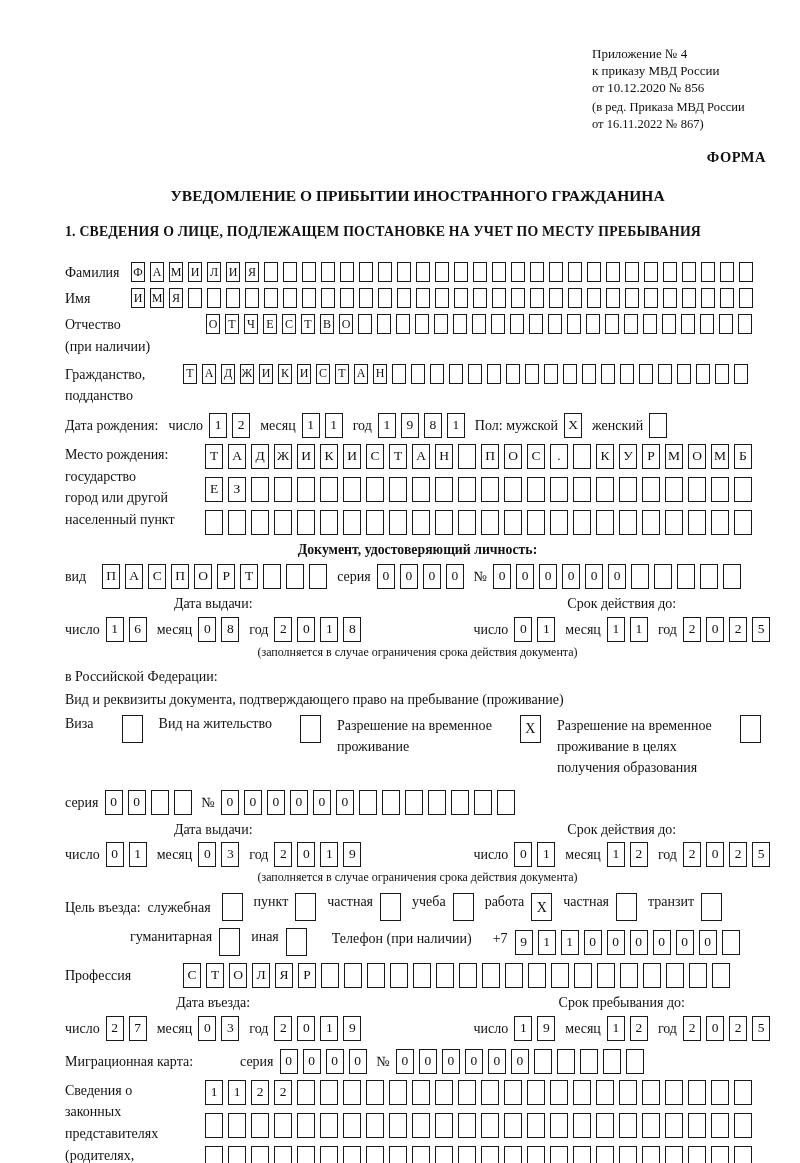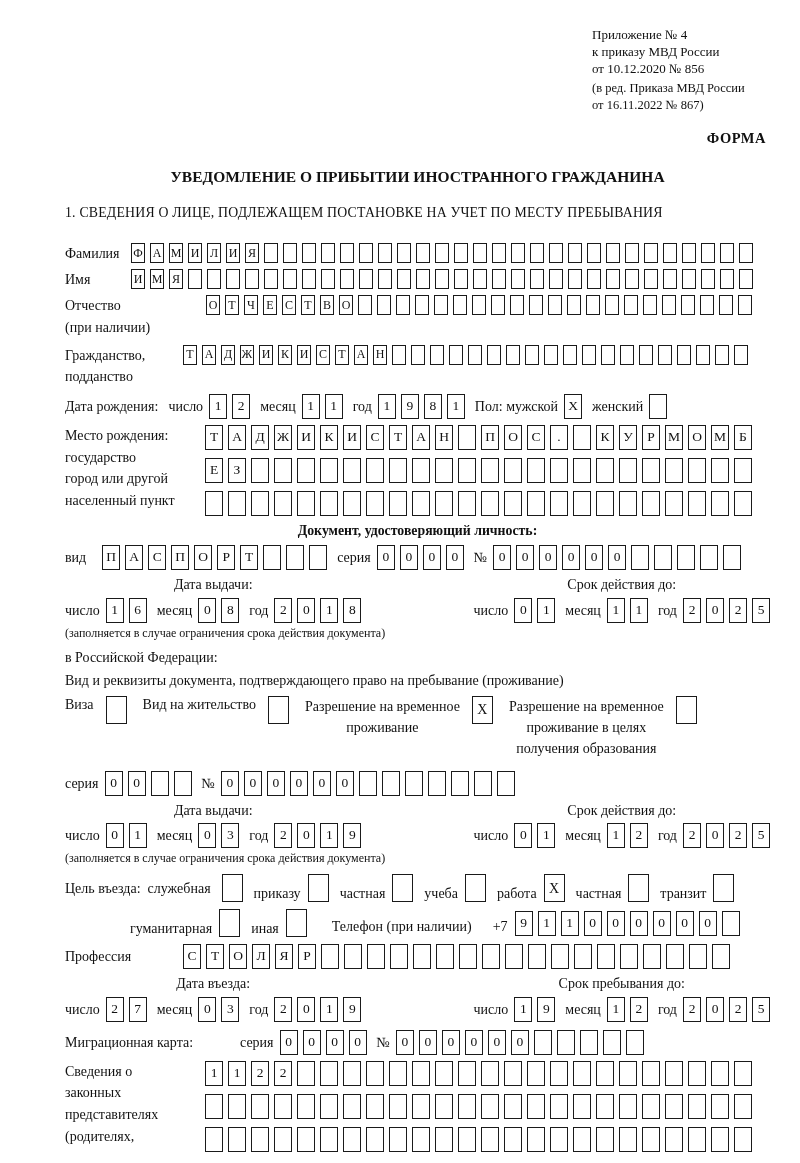--- a/index.html
+++ b/index.html
@@ -1,32 +1,32 @@
 <!DOCTYPE html>
 <html><head>
 <meta charset="utf-8">
 <style>
   *{box-sizing:border-box;margin:0;padding:0}
   html,body{background:#ffffff}
   body{
     width:800px;height:1163px;overflow:hidden;color:#111;
     font-family:"Liberation Serif","DejaVu Serif",serif;font-size:14px;line-height:1.25;
   }
-  .page{padding:26px 30px 10px 65px;width:800px;height:1163px}
+  .page{padding:45px 30px 10px 65px;width:800px;height:1163px}
 
   
   .hdr{width:178px;margin-left:auto;font-size:13px;line-height:1.32}
   .hdr .ed{font-size:12.5px;margin-top:3px}
   .hdr .ed + .ed{margin-top:0}
   .forma{text-align:right;font-weight:bold;font-size:14.5px;margin:16px 4px 0 0;letter-spacing:.5px}
 
   
   .title{text-align:center;font-weight:bold;font-size:15.5px;margin-top:18px;line-height:1.45}
   .blank{display:inline-block;width:52px;border-bottom:2px solid #333;margin-left:14px;height:14px;vertical-align:baseline}
-  .sec{font-weight:normal;font-size:13.8px;margin-top:16px;margin-bottom:22px;letter-spacing:.2px}
+  .sec{font-weight:bold;font-size:13.8px;margin-top:16px;margin-bottom:22px;letter-spacing:.2px}
 
   
   .row{display:flex;align-items:center;margin-bottom:6px}
   .row.top{align-items:flex-start}
   .lab{flex:0 0 auto}
   .w66{width:66px}.w118{width:118px}.w141{width:141px}.w140{width:140px}.w175{width:175px}
   .lab-stack{display:flex;flex-direction:column;flex:0 0 auto;line-height:1.55}
   .stack{display:flex;flex-direction:column;gap:8px}
   .dlab{margin:0 6px 0 10px;flex:0 0 auto}
   .dlab0{margin:0 6px 0 0;flex:0 0 auto}
@@ -39,33 +39,33 @@
   .boxrow.lg .cell{width:21px;height:28px;font-size:14px}
 
   
   .dochead{text-align:center;font-weight:bold;font-size:13.8px;margin:2px 0 6px}
 
   
   .dates{display:flex;justify-content:space-between;margin-top:2px}
   .datecol{display:flex;flex-direction:column}
   .dhead{text-align:center;margin-bottom:4px}
   .drow{display:flex;align-items:center}
-  .note{text-align:left;font-size:12px;margin:3px 0 8px}
+  .note{text-align:center;font-size:12px;margin:3px 0 8px}
 
   .plain{margin-bottom:6px}
 
   
   .cbrow{display:flex;align-items:flex-start;margin:4px 0 12px}
-  .cbitem{display:flex;align-items:flex-start;gap:12px;margin-right:16px}
+  .cbitem{display:flex;align-items:flex-start;gap:28px;margin-right:16px}
   .cbitem:last-child{margin-right:0}
-  .cblab-stack{display:flex;flex-direction:column;align-items:center;text-align:center;line-height:1.5}
+  .cblab-stack{display:flex;flex-direction:column;align-items:flex-start;text-align:center;line-height:1.5}
 
   
   .optrow{display:flex;align-items:center;margin-bottom:7px}
-  .optrow .opt{display:flex;align-items:flex-end;gap:7px;margin-right:11px}
+  .optrow .opt{display:flex;align-items:flex-start;gap:7px;margin-right:11px}
   .indent{margin-left:65px}
 </style>
 </head>
 <body>
 
 <div class="page">
 
   <div class="hdr">
     <div>Приложение № 4</div>
     <div>к приказу МВД России</div>
@@ -555,21 +555,21 @@
 
   <div class="optrow">
     <span class="opt">
       <span>Цель въезда:</span>
       <span>служебная</span>
     </span>
     <span class="boxrow lg" style="margin-right:11px">
         <span class="cell"></span>
       </span>
     <span class="opt">
-        <span>приказу</span>
+        <span>пункт</span>
         <span class="boxrow lg">
           <span class="cell"></span>
         </span>
       </span>
     <span class="opt">
         <span>частная</span>
         <span class="boxrow lg">
           <span class="cell"></span>
         </span>
       </span>

